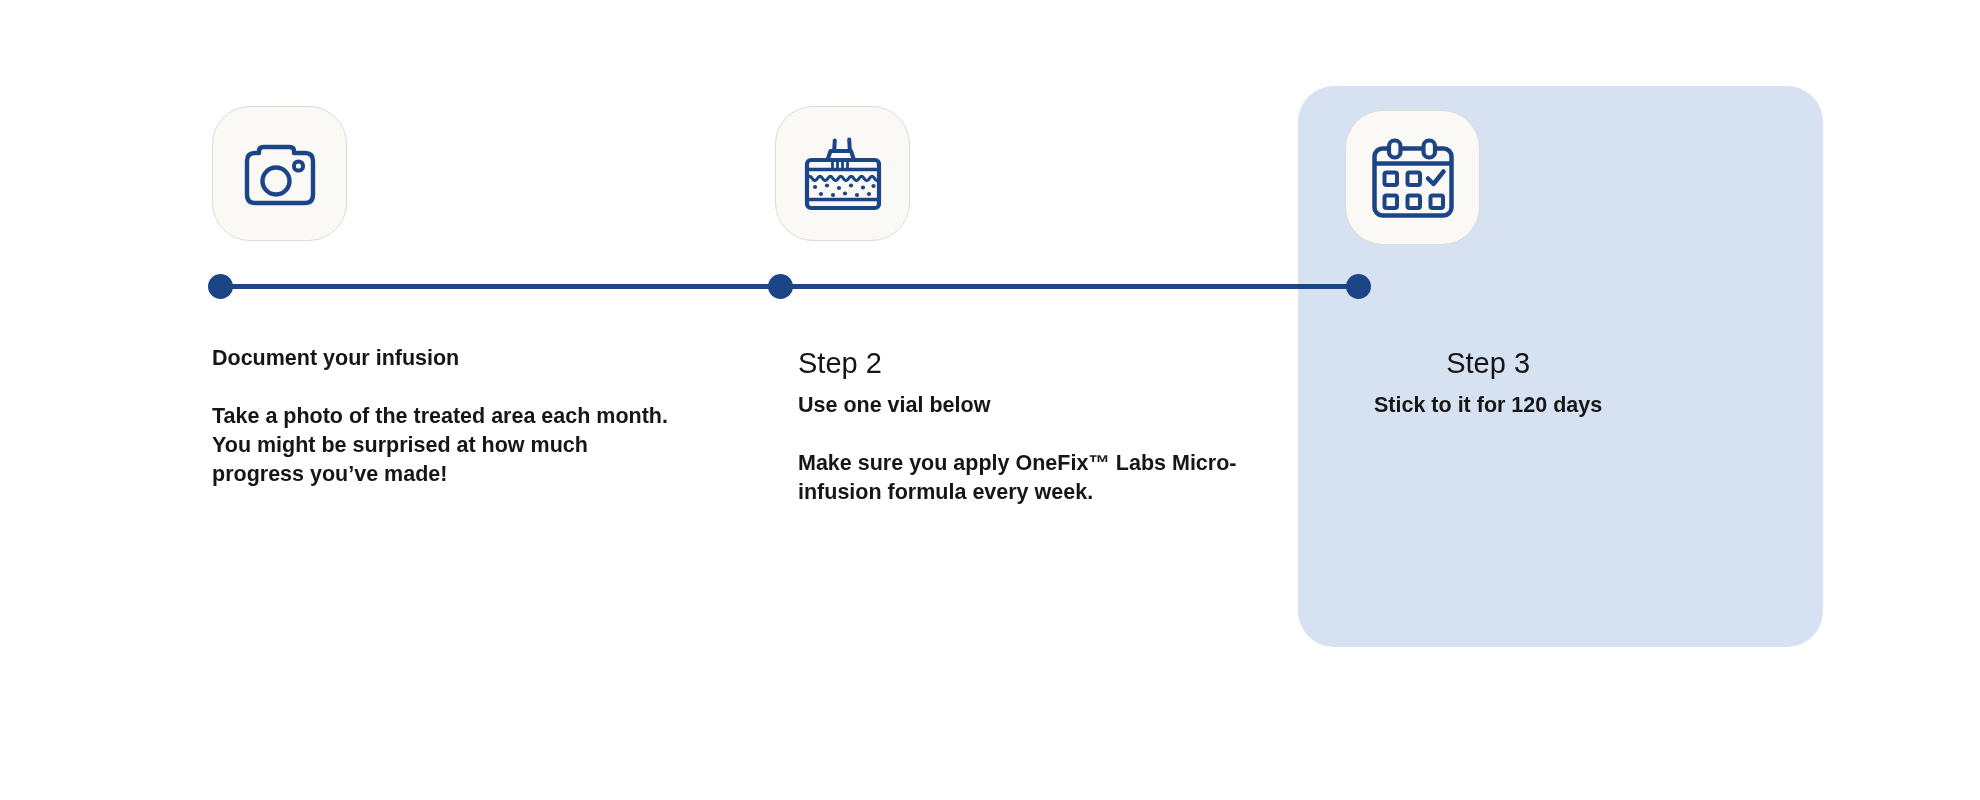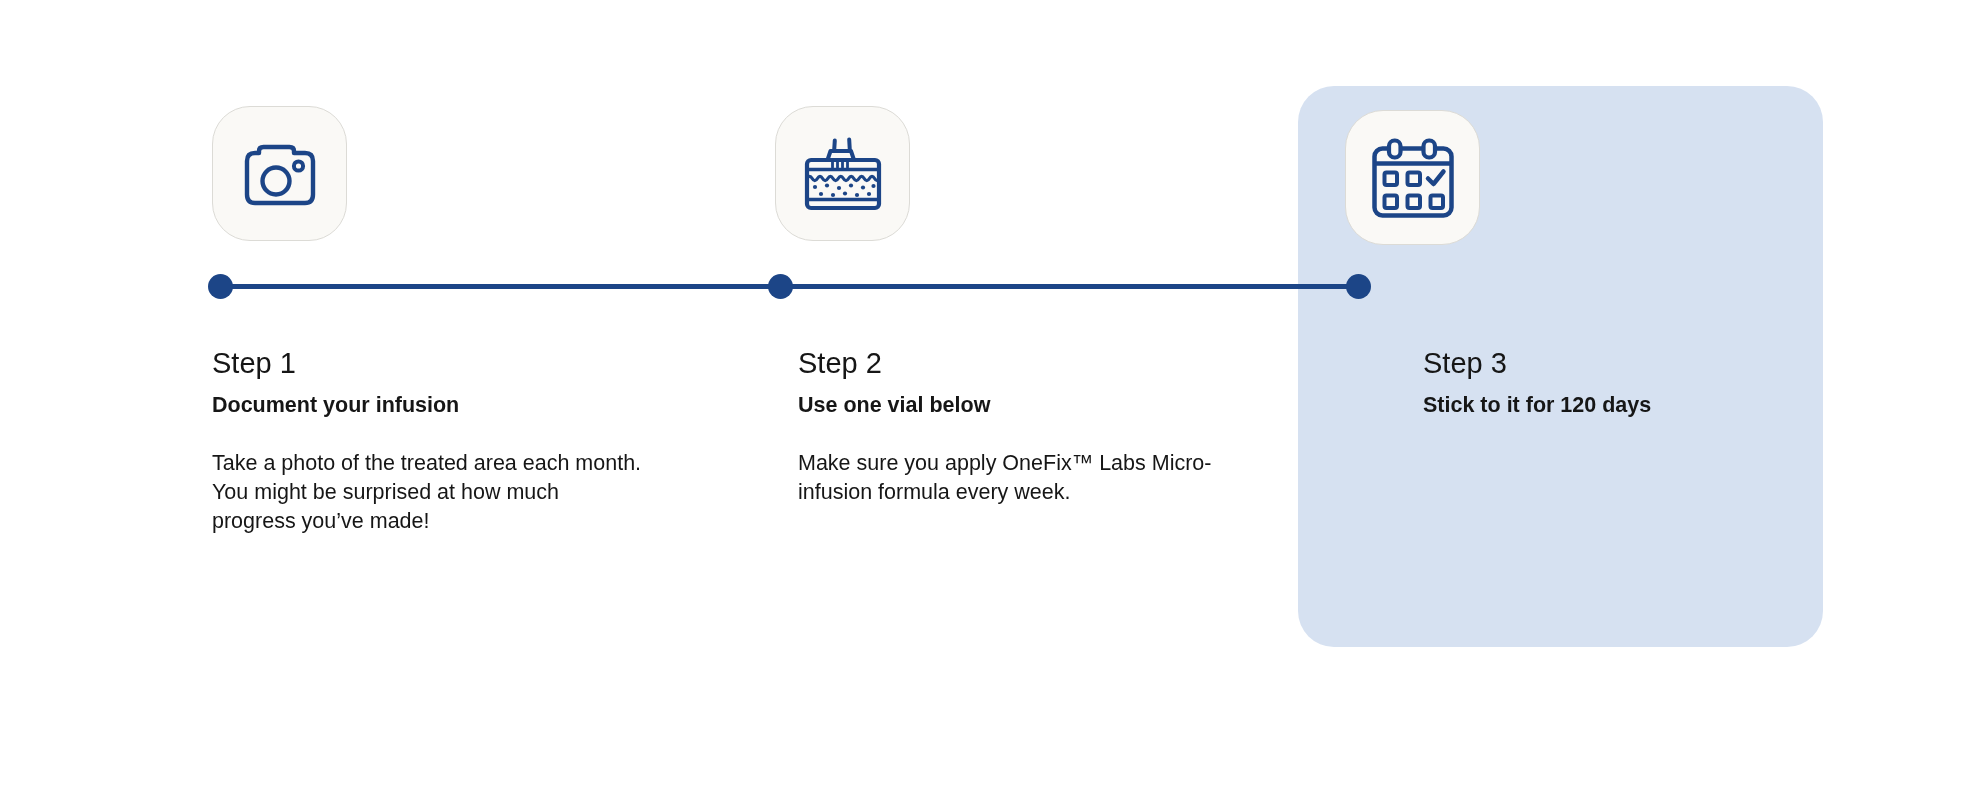--- a/index.html
+++ b/index.html
@@ -63,39 +63,39 @@
     background: var(--navy);
     z-index: 3;
   }
   .dot-1 { left: 208px; }
   .dot-2 { left: 768px; }
   .dot-3 { left: 1346px; }
   
   .col { position: absolute; top: 345px; z-index: 2; }
   .col-1 { left: 212px; }
   .col-2 { left: 798px; }
-  .col-3 { left: 1423px; }
+  .col-3 { left: 1374px; text-align: center; }
   .heading {
     margin: 0 0 10px 0;
     font-size: 29px;
     font-weight: 400;
     line-height: 37px;
     color: var(--text);
   }
   .subtitle {
     margin: 0 0 30px 0;
     font-size: 21.5px;
     font-weight: 700;
     line-height: 27px;
     color: var(--text);
   }
   .bodytext {
     margin: 0;
     font-size: 21.5px;
-    font-weight: 400;
+    font-weight: 700;
     line-height: 29px;
     white-space: pre;
     color: var(--text);
   }
   
   .icon { display: block; color: var(--navy); }
   .stroke { fill: none; stroke: currentColor; }
   .mask { fill: var(--card-bg); stroke: currentColor; }
   .dotfill { fill: currentColor; stroke: none; }
 </style>
@@ -150,21 +150,20 @@
       <rect class="stroke" stroke-width="4" x="58.5" y="57.5" width="12.5" height="12.5" rx="2"></rect>
     </svg>
   </div>
 
   <div class="tl-line"></div>
   <div class="tl-dot dot-1"></div>
   <div class="tl-dot dot-2"></div>
   <div class="tl-dot dot-3"></div>
 
   <section class="col col-1">
-    <h3 class="heading">Step 1</h3>
     <h4 class="subtitle">Document your infusion</h4>
     <p class="bodytext">Take a photo of the treated area each month.
 You might be surprised at how much
 progress you’ve made!</p>
   </section>
 
   <section class="col col-2">
     <h3 class="heading">Step 2</h3>
     <h4 class="subtitle">Use one vial below</h4>
     <p class="bodytext">Make sure you apply OneFix™ Labs Micro-

